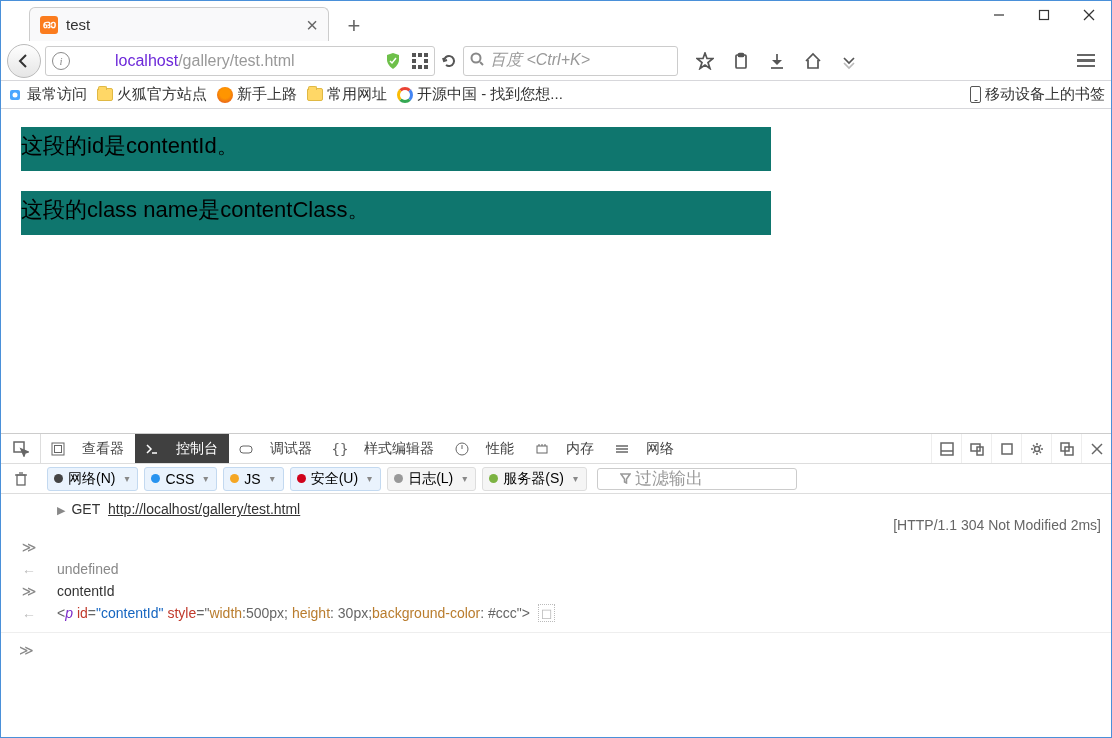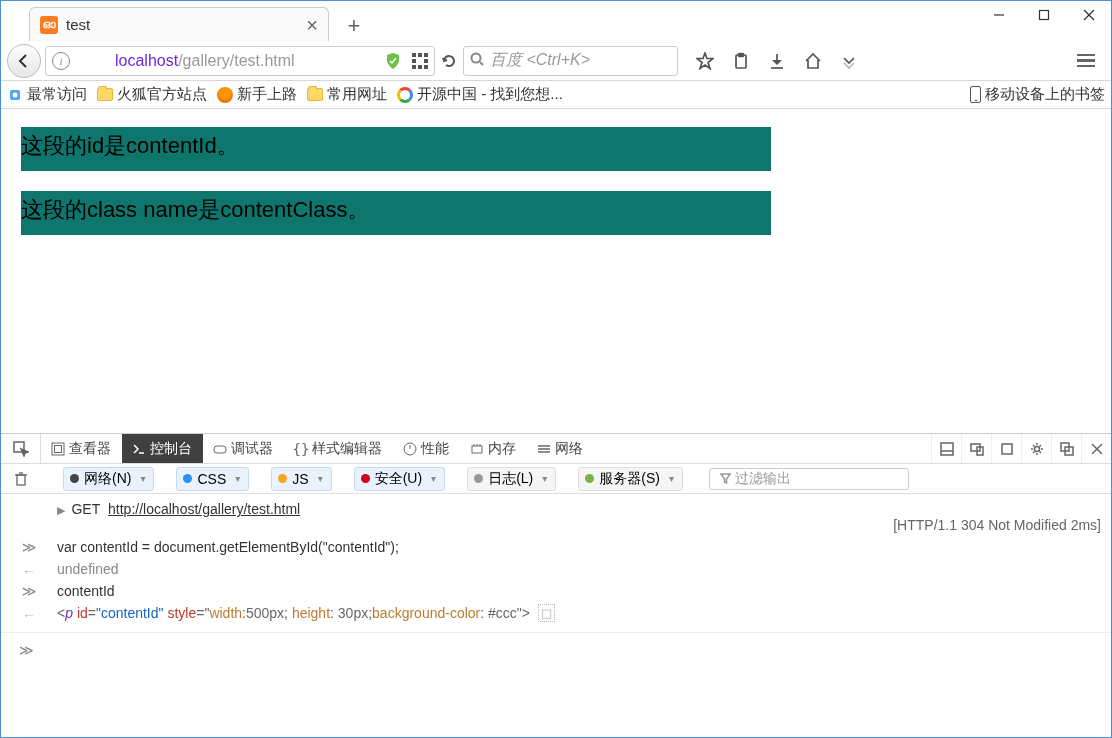--- a/index.html
+++ b/index.html
@@ -54,36 +54,36 @@
 
   
   .page { background:#fff; padding: 18px 0 0 0; height: 324px; }
   .page p { width: 750px; min-height: 44px; background:#0f766e; margin: 0 0 20px 20px; font-size: 22px; color:#000; padding: 4px 0; }
 
   
   .devtools { border-top: 1px solid #ccc; font-size: 14px; display:flex; flex-direction:column; }
   .dt-tabs { height: 30px; display:flex; align-items:stretch; border-bottom:1px solid #ddd; }
   .dt-pick { width:40px; display:flex; align-items:center; justify-content:center; border-right:1px solid #ddd; }
   .dt-pick svg { width:16px; height:16px; stroke:#666; stroke-width:1.5; fill:none; }
-  .dt-tab { display:flex; align-items:center; padding:0 10px; gap:4px; color:#444; border-right:1px solid transparent; }
+  .dt-tab { display:flex; align-items:center; padding:0 10px; gap:17px; color:#444; border-right:1px solid transparent; }
   .dt-tab.active { background:#404040; color:#fff; }
   .dt-tab svg, .dt-tab .ic { width:14px; height:14px; }
   .dt-tab .ic { display:inline-flex; align-items:center; justify-content:center; }
   .dt-right { margin-left:auto; display:flex; align-items:center; }
   .dt-rbtn { width:30px; display:flex; align-items:center; justify-content:center; border-left:1px solid #eee; height:100%; }
   .dt-rbtn svg { width:14px; height:14px; stroke:#666; stroke-width:1.5; fill:none; }
 
-  .dt-filters { height: 30px; display:flex; align-items:center; border-bottom:1px solid #ddd; gap:16px; }
+  .dt-filters { height: 30px; display:flex; align-items:center; border-bottom:1px solid #ddd; gap:0; }
   .dt-trash { width:40px; display:flex; align-items:center; justify-content:center; }
   .dt-trash svg { width:14px; height:16px; stroke:#666; stroke-width:1.3; fill:none; }
   .pill { height:24px; display:flex; align-items:center; padding:0 8px 0 6px; gap:5px; border:1px solid #c3d9f0; background:#eaf3fd; border-radius:3px; margin-left:6px; font-size:14px; }
   .pill.plain { background:#f5f5f5; border-color:#ddd; }
   .dot { width:9px; height:9px; border-radius:50%; }
   .chev { margin-left:4px; color:#888; font-size:10px; }
-  .dt-filter-inp { margin-left:10px; height:22px; border:1px solid #ccc; border-radius:3px; padding:0 10px; font-size:14px; color:#999; display:flex; align-items:center; gap:4px; width:200px; }
+  .dt-filter-inp { margin-left:10px; height:22px; border:1px solid #ccc; border-radius:3px; padding:0 22px; font-size:17px; color:#999; display:flex; align-items:center; gap:4px; width:200px; }
   .funnel svg { width:11px; height:11px; stroke:#999; stroke-width:1.5; fill:none; }
 
   .dt-body { font-family: Consolas, Menlo, monospace; font-size: 14px; padding: 4px 0 8px 0; flex:1; }
   .row { display:flex; align-items:flex-start; padding:3px 10px 3px 0; }
   .gut { width:56px; flex-shrink:0; text-align:center; color:#888; font-size:14px; }
   .row-content { flex:1; color:#333; }
   .link { text-decoration:underline; color:#333; }
   .status { color:#666; margin-left:auto; padding-left:20px; }
   .tri { color:#888; margin-right:6px; font-size:11px; }
   .tok-tag { color:#7b29c9; font-style:italic; }
@@ -400,21 +400,20 @@
   <div class="dt-body">
     <div class="row">
       <span class="gut"></span>
       <span class="row-content" style="display:flex;flex-direction:column;">
         <span><span class="tri">▶</span><span>GET</span>&nbsp;&nbsp;<span class="link">http://localhost/gallery/test.html</span></span>
         <span class="status">[HTTP/1.1 304 Not Modified 2ms]</span>
       </span>
     </div>
     <div class="row">
       <span class="gut">≫</span>
-      <span class="row-content">var contentId = document.getElementById("contentId");</span>
     </div>
     <div class="row">
       <span class="gut" style="color:#bbb">←</span>
       <span class="row-content" style="color:#888">undefined</span>
     </div>
     <div class="row">
       <span class="gut">≫</span>
       <span class="row-content">contentId</span>
     </div>
     <div class="row">

